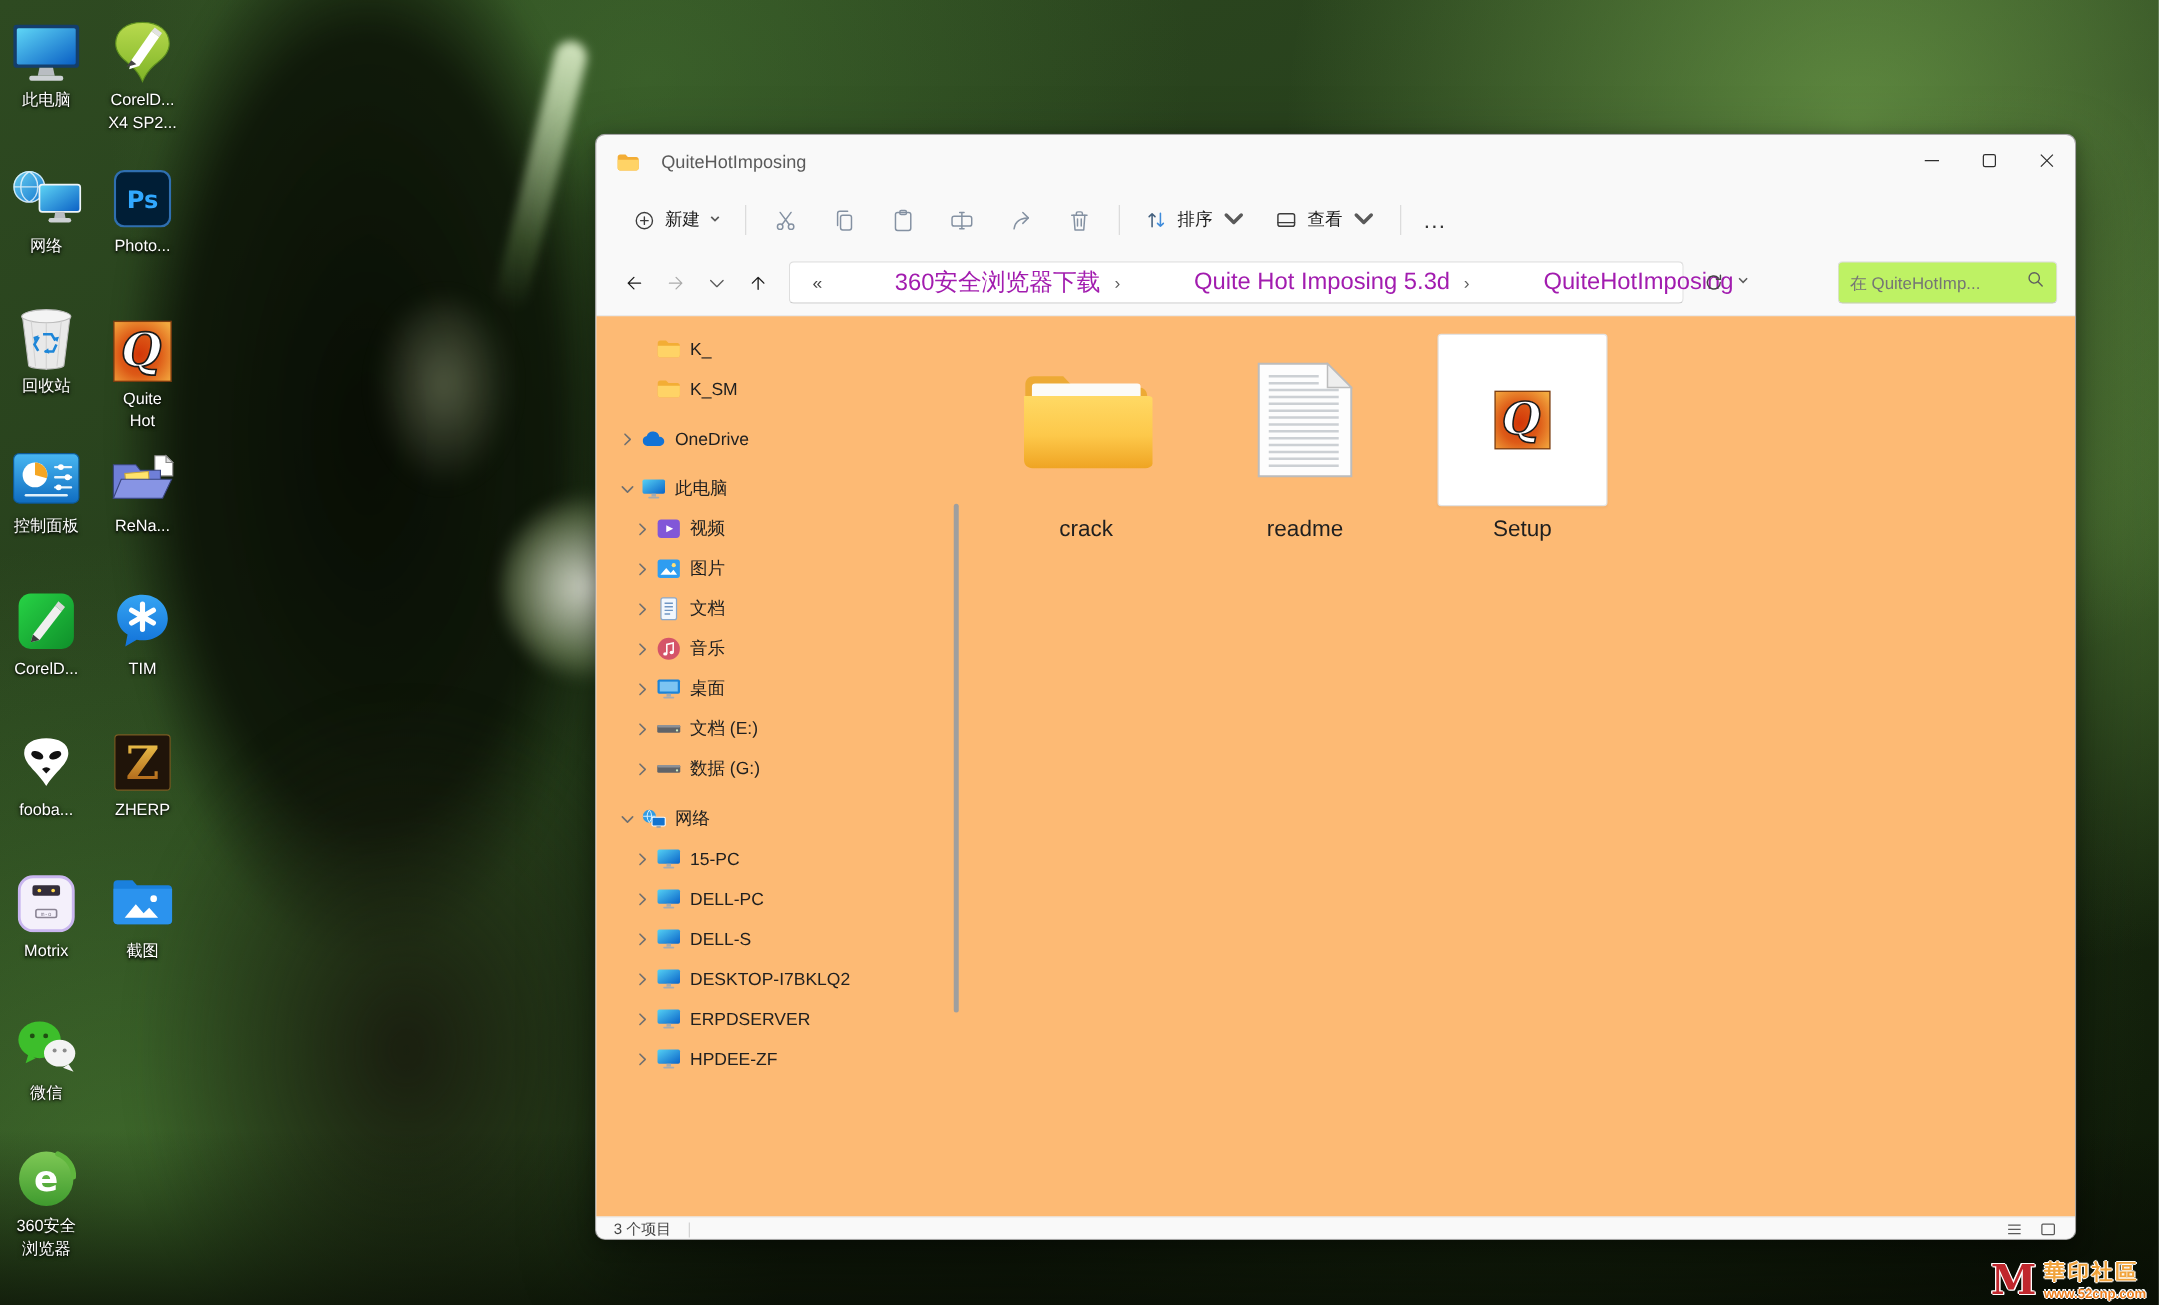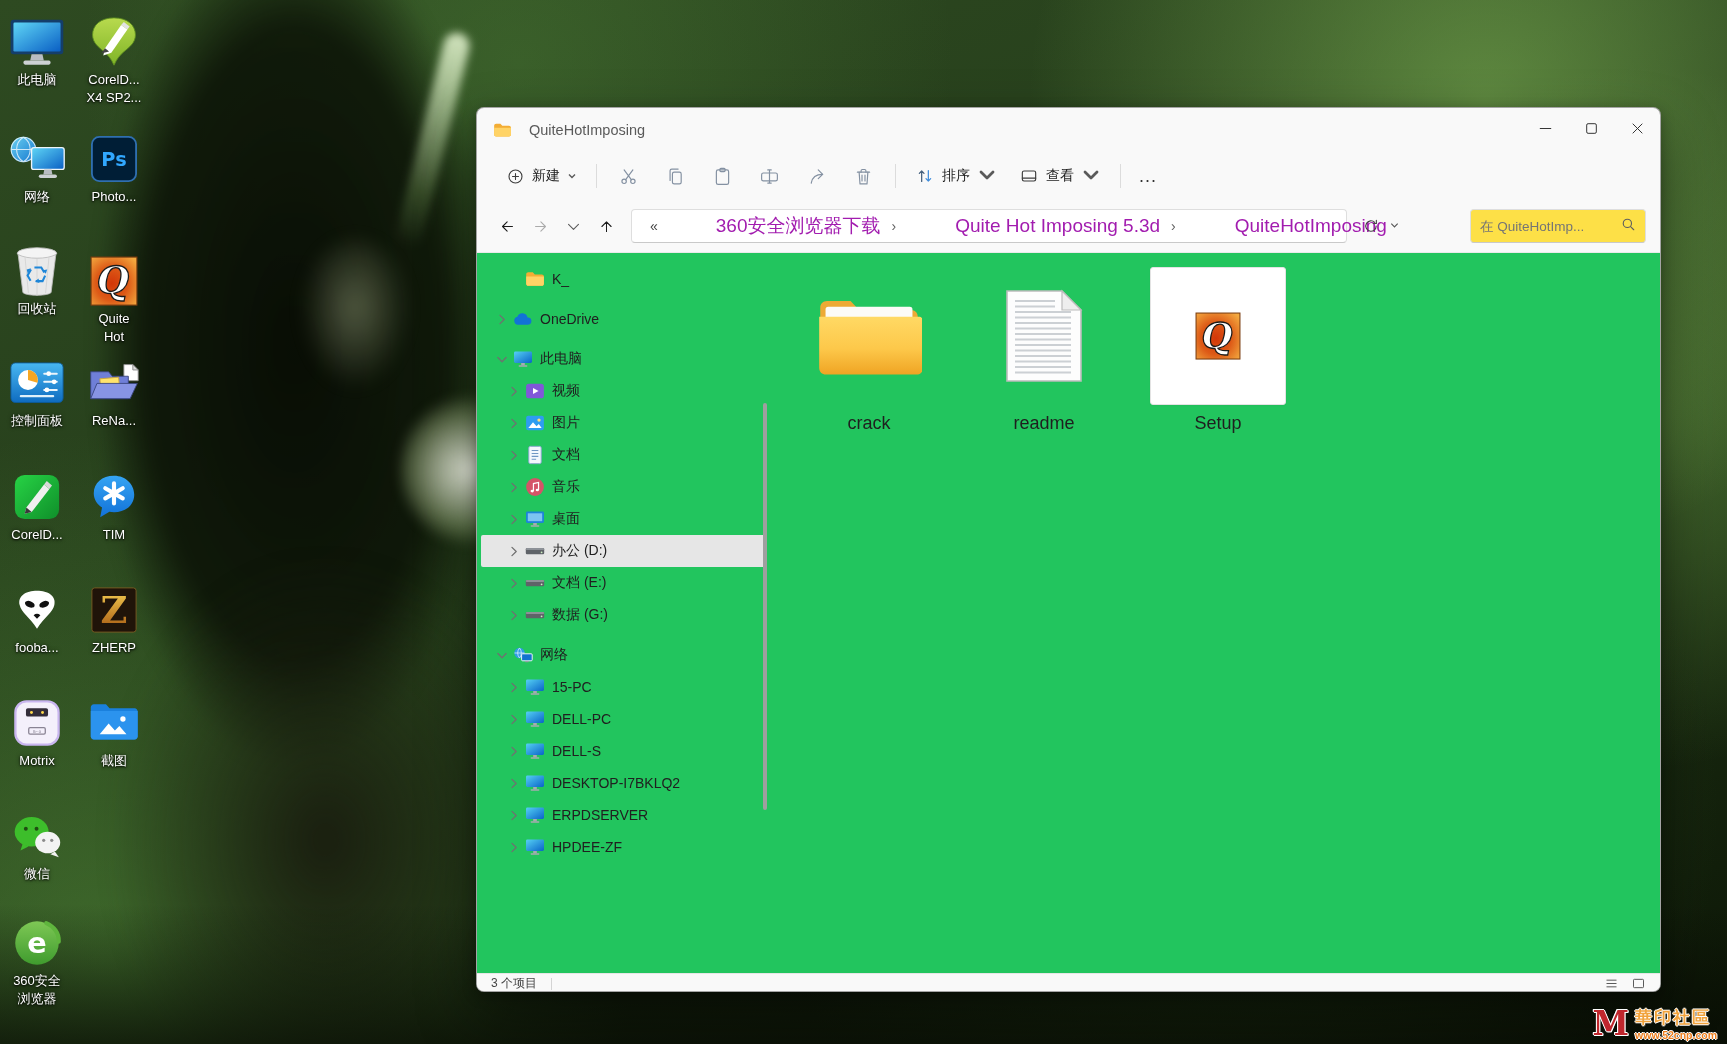--- a/index.html
+++ b/index.html
@@ -63,28 +63,28 @@
   .crumbbar { margin-left:8px; width:716px; height:34px; background:#fff; border:1px solid #dedede;
     border-bottom-color:#c9c9c9; border-radius:4px; display:flex; align-items:center; padding:0 10px; }
   .crumb-folder { width:19px; height:16px; margin-right:8px; }
   .crumb-prefix { color:#444; font-size:14px; margin-right:8px; }
   .crumb { font-size:19px; color:#a21caf; padding:2px 2px; white-space:nowrap;margin-left:48px; }
   .crumb-sep { font-size:14px; color:#5f5f5f; padding:0 9px; }
   .crumb-spacer { flex:1; }
   .crumb-chev svg { width:11px; height:11px; stroke:#5a5a5a; stroke-width:1.3; fill:none; }
   .refresh-btn { width:32px; height:32px; margin-left:8px; display:flex; align-items:center; justify-content:center; }
   .refresh-btn svg { width:16px; height:16px; stroke:#454545; stroke-width:1.4; fill:none; stroke-linecap:round; }
-  .searchbox { margin-left:auto; width:176px; height:34px; background:#fde047; border:1px solid #dedede;
+  .searchbox { margin-left:auto; width:176px; height:34px; background:#bef264; border:1px solid #dedede;
     border-bottom-color:#c9c9c9; border-radius:4px; display:flex; align-items:center; padding:0 9px; }
   .searchbox input { border:none; outline:none; background:transparent; flex:1; font-size:13.5px; color:#707070;
     font-family:"Liberation Sans","DejaVu Sans",sans-serif; min-width:0; }
   .searchbox input::placeholder { color:#757575; opacity:1; }
   .search-ic svg { width:15px; height:15px; stroke:#5f5f5f; stroke-width:1.5; fill:none; stroke-linecap:round; }
 
-  .content { position:relative; height:721px; background:#22c55e; border-top:1px solid #eaeaea; display:flex; }
+  .content { position:relative; height:721px; background:#fdba74; border-top:1px solid #eaeaea; display:flex; }
   .sidebar { width:292px; padding-top:10px; position:relative; }
   .srow { height:32px; display:flex; align-items:center; margin:0 4px; border-radius:4px; font-size:14px; color:#202020; }
   .srow.sel { background:#e6e6e6; border-radius:2px; }
   .srow.gap { margin-top:8px; }
   .s-chev { width:18px; display:flex; justify-content:center; color:#707070; }
   .s-chev svg { width:8px; height:11px; }
   .s-chev.down svg { transform:rotate(90deg); }
   .s-ic { width:20px; height:20px; margin:0 7px 0 2px; flex:none; }
   .lvl0 { padding-left:12px; }
   .lvl1 { padding-left:24px; }
@@ -595,20 +595,26 @@
   </div>
 
   <div class="content">
     <div class="sidebar">
       <div class="srow pin">
         <svg class="s-ic" viewBox="0 0 20 16">
             <use href="#sym-folder"></use>
           </svg>
         <span>K_</span>
       </div>
+      <div class="srow pin">
+        <svg class="s-ic" viewBox="0 0 20 16">
+            <use href="#sym-folder"></use>
+          </svg>
+        <span>K_SM</span>
+      </div>
       <div class="srow lvl0 gap">
         <span class="s-chev">
             <svg viewBox="0 0 8 12">
               <use href="#sym-chev"></use>
             </svg>
           </span>
         <svg class="s-ic" viewBox="0 0 20 13">
             <use href="#sym-cloud"></use>
           </svg>
         <span>OneDrive</span>
@@ -671,31 +677,20 @@
       <div class="srow lvl1">
         <span class="s-chev">
             <svg viewBox="0 0 8 12">
               <use href="#sym-chev"></use>
             </svg>
           </span>
         <svg class="s-ic" viewBox="0 0 20 17">
             <use href="#sym-desk"></use>
           </svg>
         <span>桌面</span>
-      </div>
-      <div class="srow lvl1 sel">
-        <span class="s-chev">
-            <svg viewBox="0 0 8 12">
-              <use href="#sym-chev"></use>
-            </svg>
-          </span>
-        <svg class="s-ic" viewBox="0 0 20 12">
-            <use href="#sym-hdd"></use>
-          </svg>
-        <span>办公 (D:)</span>
       </div>
       <div class="srow lvl1">
         <span class="s-chev">
             <svg viewBox="0 0 8 12">
               <use href="#sym-chev"></use>
             </svg>
           </span>
         <svg class="s-ic" viewBox="0 0 20 12">
             <use href="#sym-hdd"></use>
           </svg>

